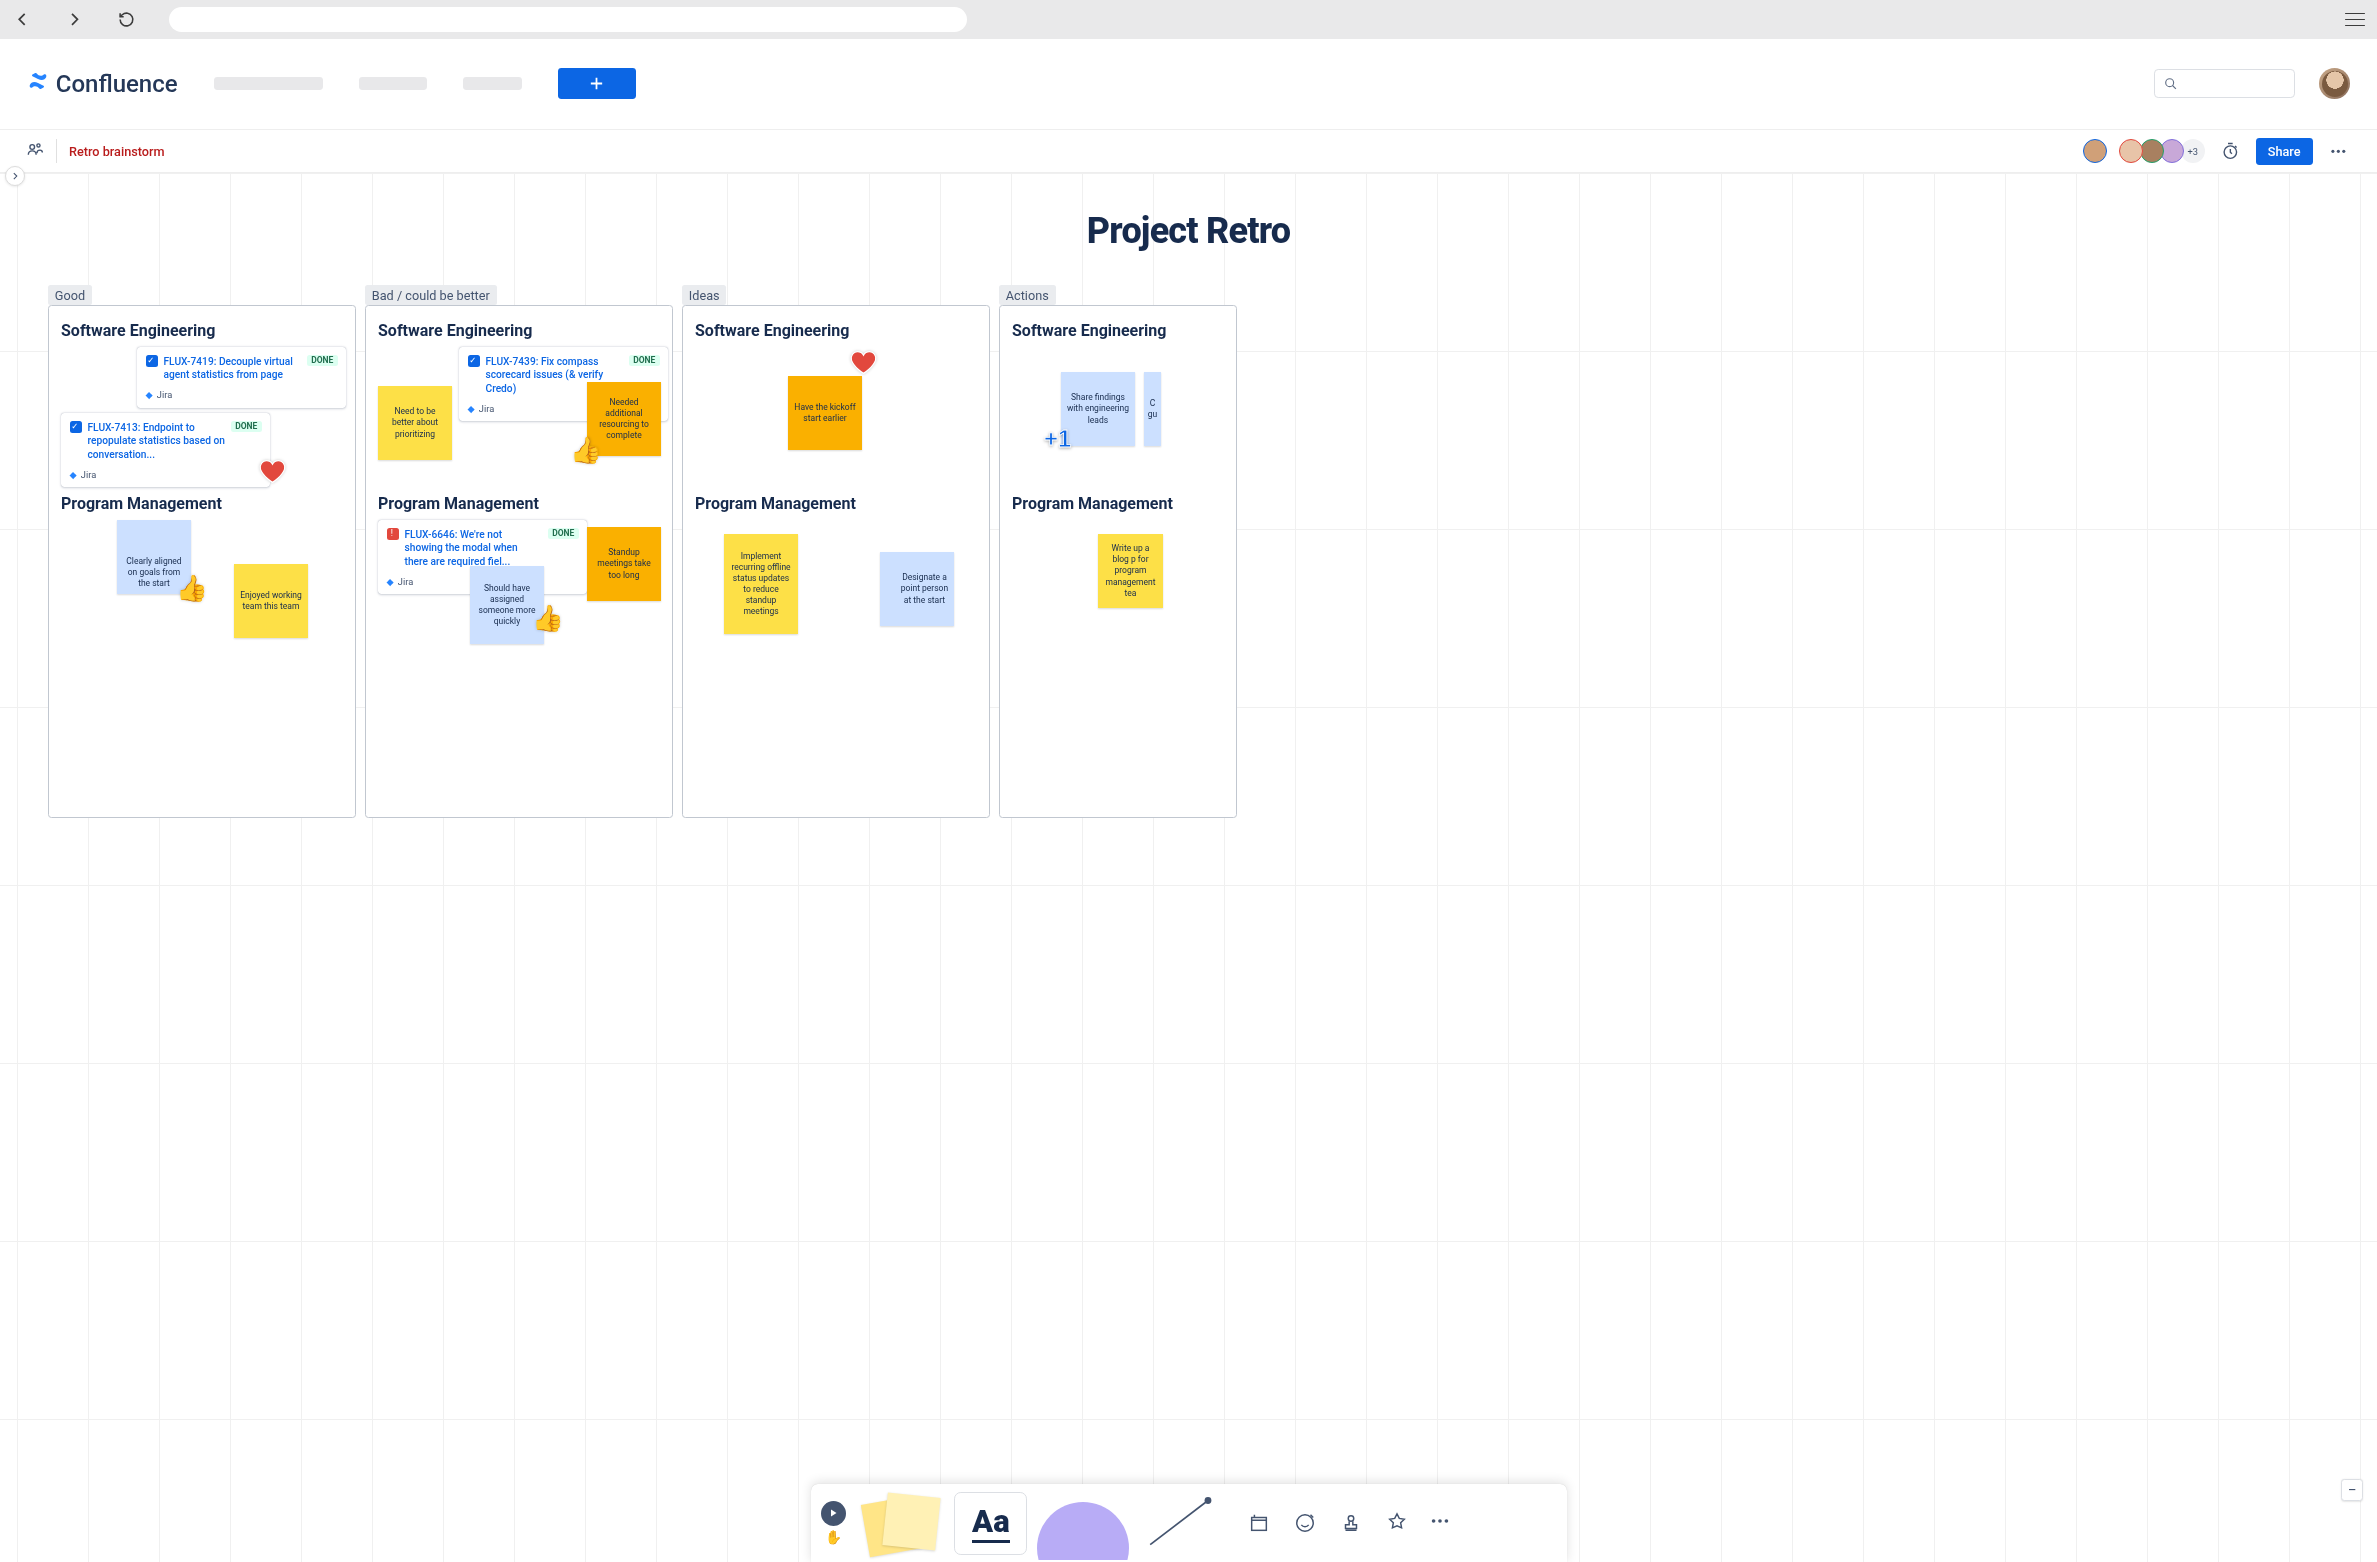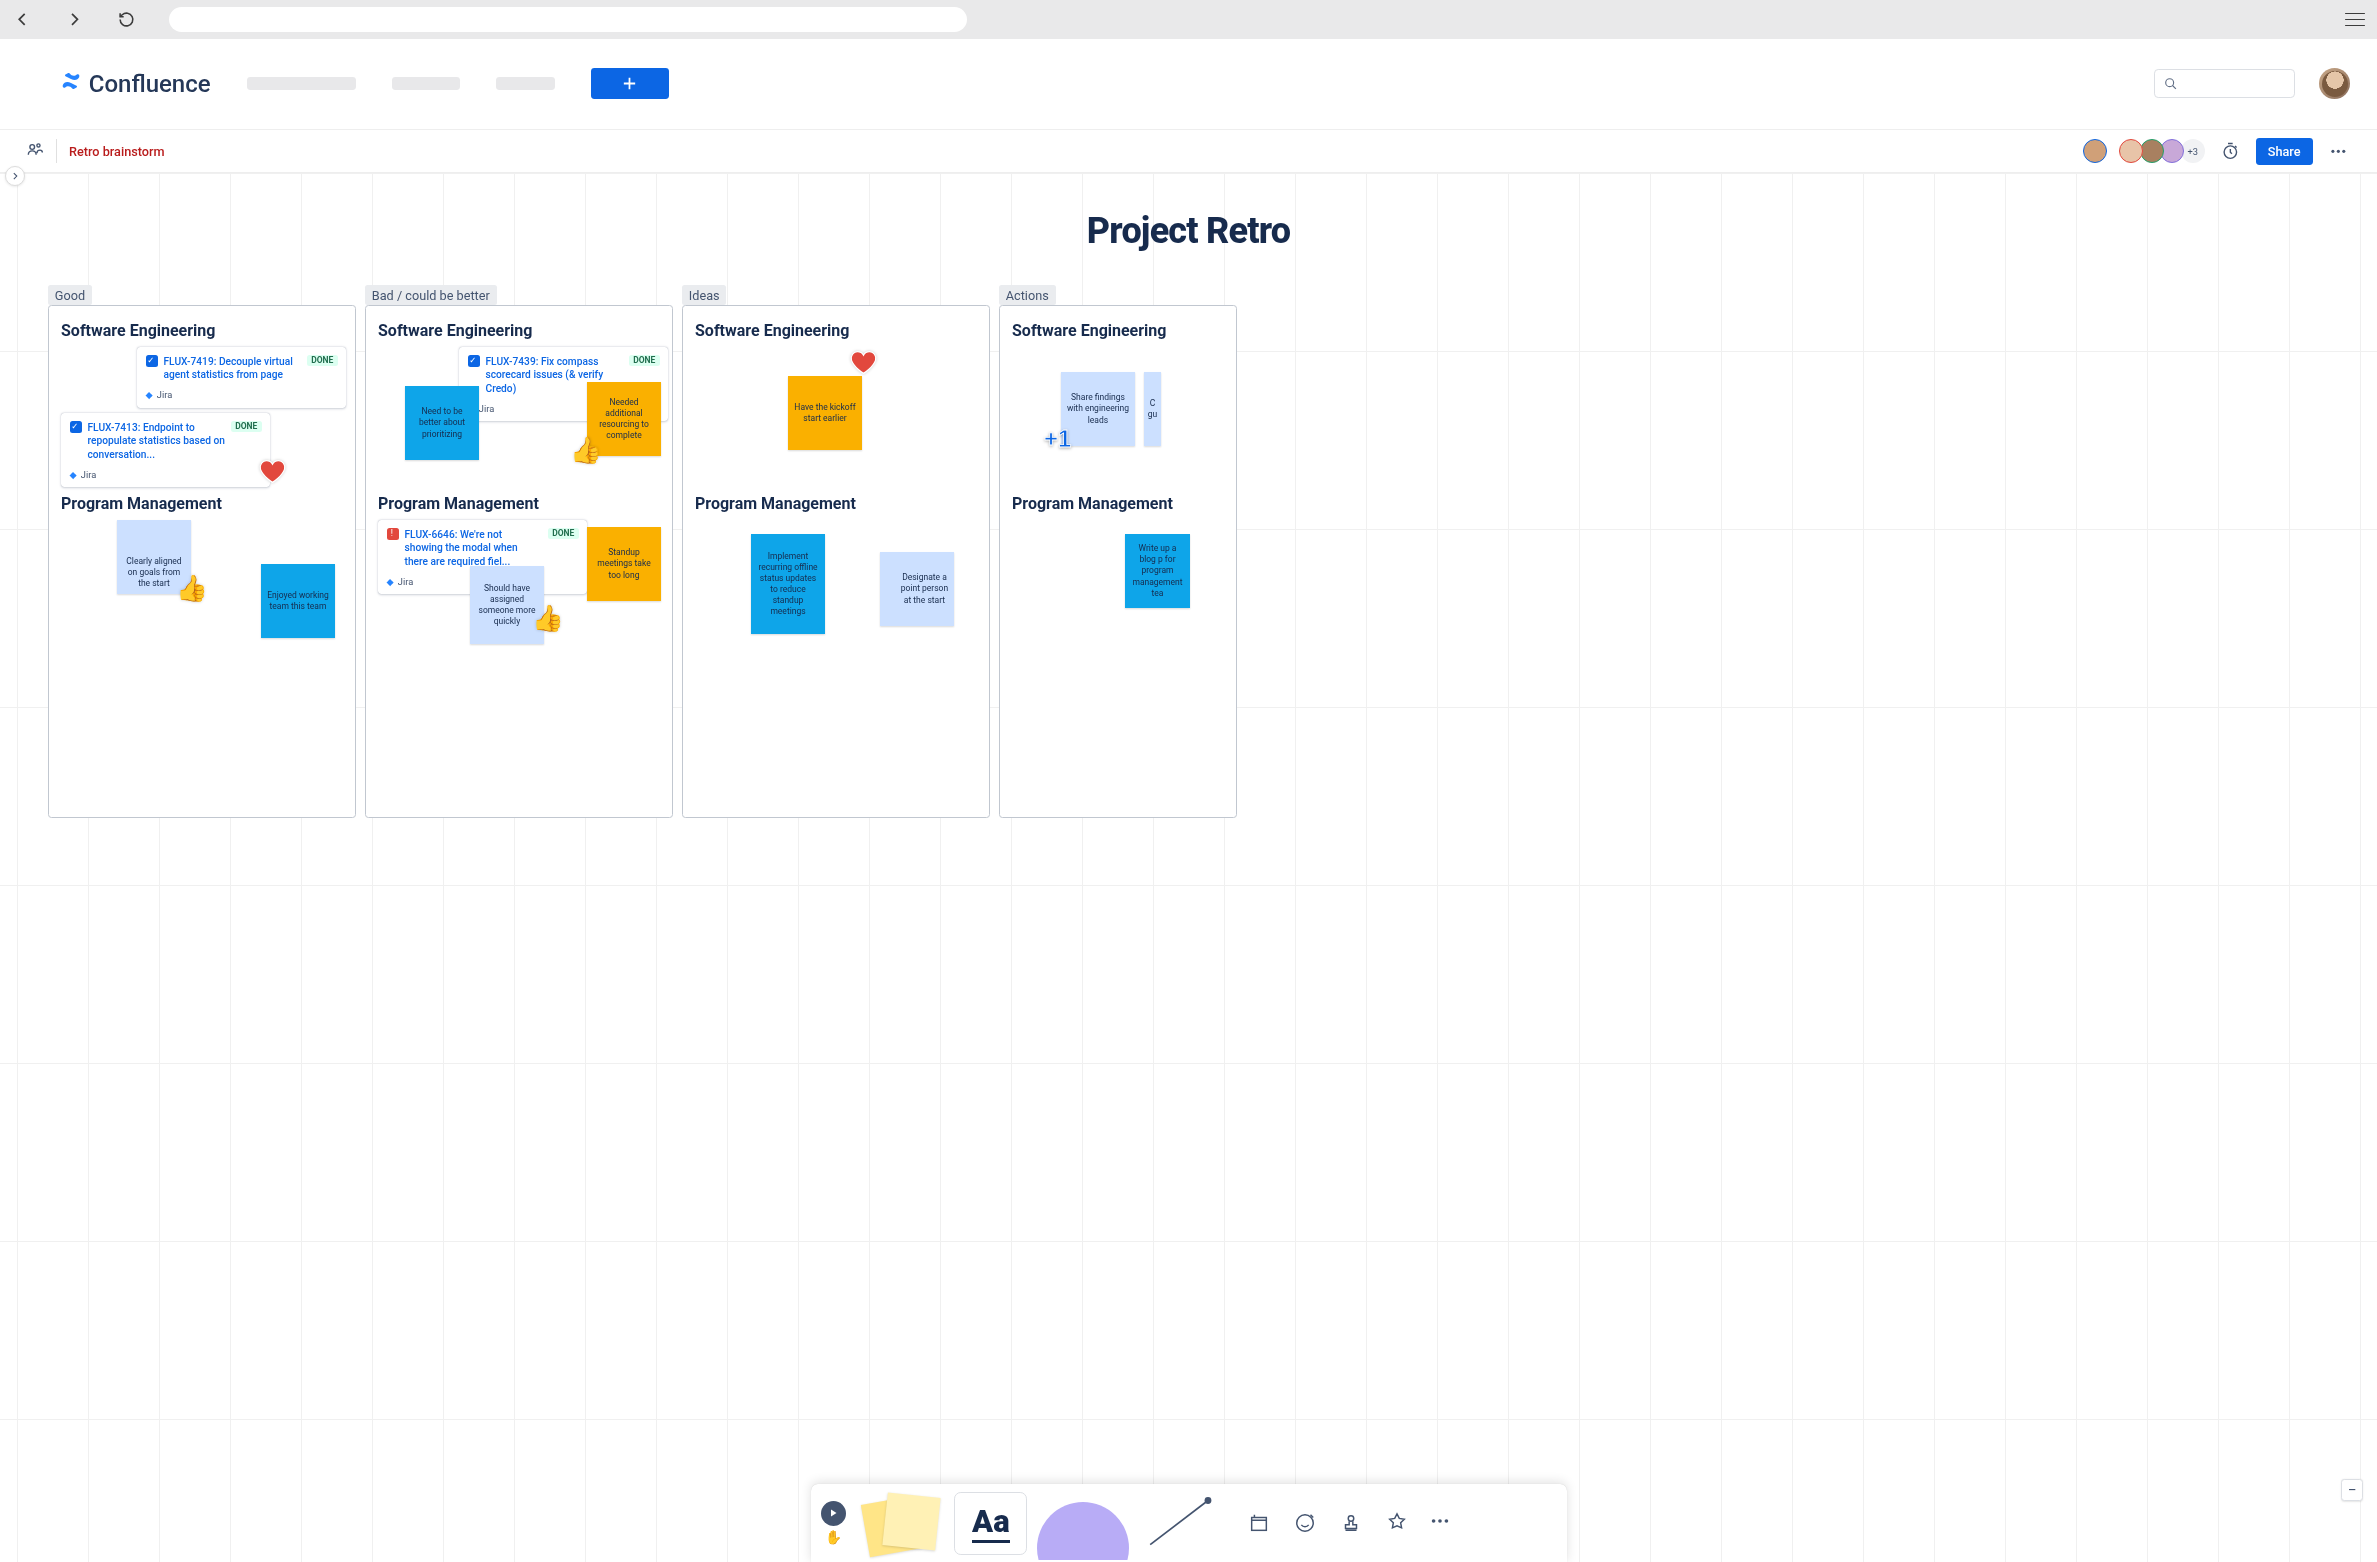--- a/index.html
+++ b/index.html
@@ -7,21 +7,21 @@
   
   
   .browser-bar { height: 39px; background: #e9e9ea; display: flex; align-items: center; padding: 0 12px; gap: 32px; }
   .nav-controls { display: flex; gap: 32px; align-items: center; }
   .nav-btn { width: 20.4px; height: 20.4px; display: flex; align-items: center; justify-content: center; cursor: pointer; color: #3c3c3c; }
   .url-bar { flex: 1; height: 25.5px; background: #fff; border-radius: 12.7px; max-width: 798px; }
   .hamburger { width: 20.4px; height: 20.4px; display: flex; flex-direction: column; justify-content: center; gap: 4.2px; cursor: pointer; }
   .hamburger span { height: 1.7px; background: #3c3c3c; border-radius: 0.8px; }
 
   
-  .app-header { height: 90px; display: flex; align-items: center; padding: 12px 27px; gap: 36px; border-bottom: 0.8px solid transparent; margin-left: 33px; }
+  .app-header { height: 90px; display: flex; align-items: center; padding: 12px 27px; gap: 36px; border-bottom: 0.8px solid transparent; }
   .logo { display: flex; align-items: center; gap: 6.8px; font-size: 24px; font-weight: 500; color: #253858; }
   .logo-mark { color: #2684ff; font-size: 22px; }
   .nav-placeholder { height: 13.6px; background: #e8e8ea; border-radius: 3.4px; }
   .nav-placeholder.w1 { width: 109px; }
   .nav-placeholder.w2 { width: 68px; }
   .nav-placeholder.w3 { width: 59px; }
   .create-btn { width: 78px; height: 31px; background: #0c66e4; border-radius: 3.4px; display: flex; align-items: center; justify-content: center; color: #fff; font-size: 20.4px; font-weight: 300; cursor: pointer; }
   .header-right { margin-left: auto; display: flex; align-items: center; gap: 24px; }
   .search-box { width: 141px; height: 29px; border: 1.7px solid #dcdfe4; border-radius: 4.2px; display: flex; align-items: center; padding: 0 8.5px; }
   .search-box svg { color: #626f86; }
@@ -75,21 +75,21 @@
   .jira-check.red { background: #e2483d; border-radius: 2.5px; }
   .jira-check::after { content: "✓"; color: #fff; font-size: 8.5px; position: absolute; top: -0.8px; left: 1.7px; }
   .jira-check.red::after { content: "!"; left: 4.2px; }
   .jira-link { color: #0c66e4; font-weight: 500; line-height: 1.35; }
   .jira-done { background: #dcfff1; color: #216e4e; font-size: 8.5px; font-weight: 700; padding: 0.8px 4.2px; border-radius: 2.5px; margin-left: auto; }
   .jira-footer { display: flex; align-items: center; gap: 4.2px; margin-top: 6.8px; font-size: 9.3px; color: #44546f; }
   .jira-logo { color: #2684ff; font-size: 9.3px; }
 
   
   .sticky { position: absolute; width: 74px; height: 74px; display: flex; align-items: center; justify-content: center; text-align: center; font-size: 8.5px; line-height: 1.3; padding: 5.1px; color: #172b4d; box-shadow: 0 0.8px 1.7px rgba(0,0,0,0.15); }
-  .sticky.pink { background: #0ea5e9; margin-left: 27px; }
+  .sticky.pink { background: #fde047; }
   .sticky.orange { background: #fab000; }
   .sticky.blue { background: #cce0ff; }
 
   
   .reaction { position: absolute; font-size: 25.5px; filter: drop-shadow(0 0.8px 1.7px rgba(0,0,0,0.2)); }
   .heart { color: #e2483d; }
   .plus1 { color: #0c66e4; font-weight: 900; font-size: 24px; font-family: sans-serif; -webkit-text-stroke: 0.8px #fff; filter: drop-shadow(0 1.7px 1.7px rgba(0,0,0,0.3)); }
 
   
   .toolbar { position: absolute; bottom: 0; left: 50%; transform: translateX(-50%); width: 756px; height: 78px; background: #fff; border-radius: 6.8px 6.8px 0 0; box-shadow: 0 -1.7px 10.2px rgba(0,0,0,0.12), 0 0 0.8px rgba(0,0,0,0.2); display: flex; align-items: center; padding: 0 10.2px; gap: 5.1px; z-index: 10; }

